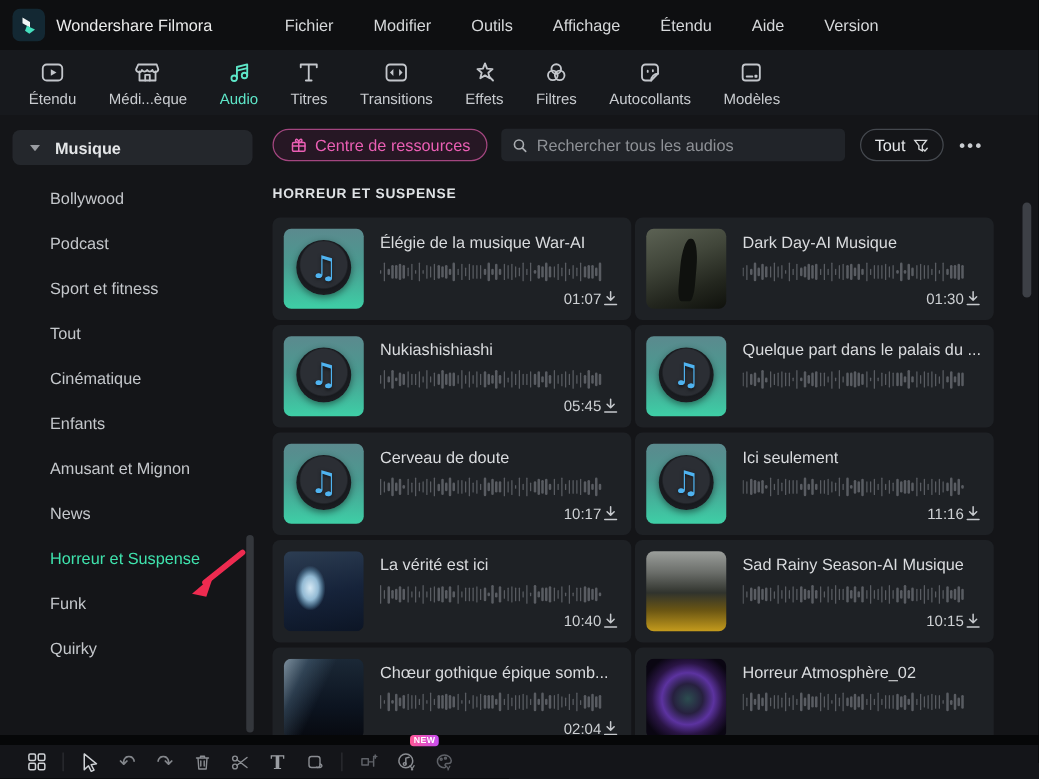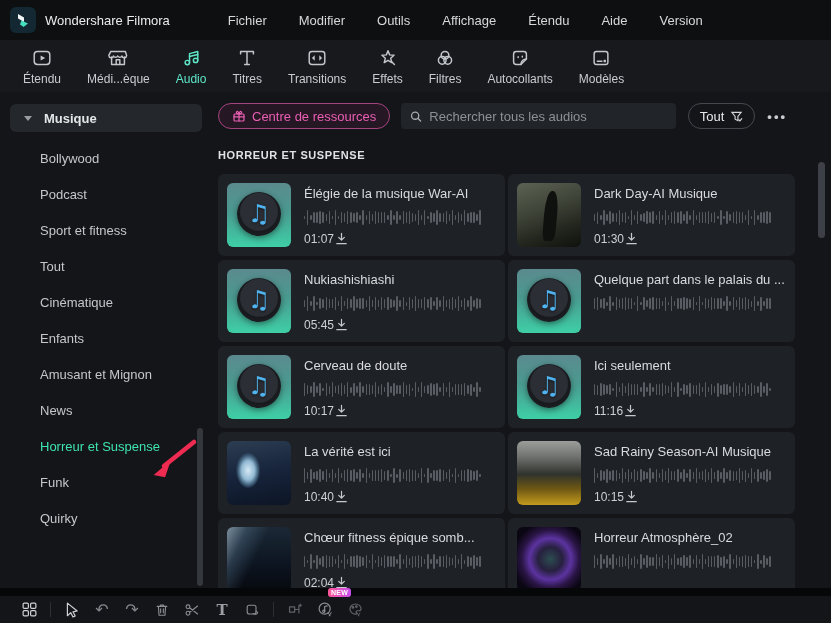--- a/index.html
+++ b/index.html
@@ -58,21 +58,21 @@
   .thumb-dark-figure{background:linear-gradient(160deg,#5c6254 0%,#41463a 38%,#23261e 72%,#0f110c 100%)}
   .thumb-dark-figure::after{content:"";position:absolute;left:27px;top:8px;width:13px;height:50px;background:#0f110e;border-radius:45% 45% 25% 25%;transform:skewX(-5deg)}
   .thumb-mirror{background:radial-gradient(ellipse 17px 25px at 33% 46%,#d6e9f5 0%,#93bad4 38%,#41617c 58%,rgba(18,30,44,0) 72%),linear-gradient(170deg,#2c3d52 0%,#16233a 52%,#0c1525 100%)}
   .thumb-mountain{background:linear-gradient(180deg,#9b9e9b 0%,#6c6f6b 26%,#30332d 52%,#6b5613 74%,#c49b1d 100%)}
   .thumb-cave{background:linear-gradient(115deg,rgba(205,228,242,.55) 0%,rgba(125,165,195,.25) 22%,rgba(20,30,45,0) 46%),linear-gradient(180deg,#1b2836 0%,#0c1420 60%,#07090f 100%)}
   .thumb-creature{background:radial-gradient(circle at 52% 50%,#2c4d50 0%,#27203f 26%,#5c33a0 45%,#2a1545 62%,#0a0612 82%),#07050c}
   .card-body{flex:1;margin-left:13px;display:flex;flex-direction:column;overflow:hidden}
   .card-title{color:#d9dbde;font-size:13px;line-height:16px;margin-top:3px;white-space:nowrap;overflow:hidden}
   .waveform{height:17px;margin-top:7px;display:flex;align-items:center}
   .waveform i{display:block;width:1.4px;margin-right:1.7px;background:#595c62;border-radius:1px}
-  .card-foot{display:flex;align-items:center;justify-content:flex-start;margin-top:5px}
+  .card-foot{display:flex;align-items:center;justify-content:flex-end;margin-top:5px}
   .duration{color:#ced1d4;font-size:12px}
   .dl{display:flex;align-items:center}
 
   .main-scroll{position:absolute;left:818px;top:70px;width:7px;height:76px;border-radius:4px;background:#3d4046}
 
   
   .gap-strip{position:absolute;left:0;top:588px;width:831px;height:8px;background:#060708}
   .toolbar{position:absolute;left:0;top:596px;width:831px;height:27px;background:#141519;display:flex;align-items:center;padding-left:14px}
   .tool{width:30px;height:24px;display:flex;align-items:center;justify-content:center;position:relative;flex:none}
   .tool svg{stroke:#8a8d92;fill:none;stroke-width:1.4;stroke-linecap:round;stroke-linejoin:round}
@@ -858,21 +858,21 @@
                     <path d="M3 13.5h10"></path>
                   </svg>
         </span>
       </div>
     </div>
   </div>
 
   <div class="card">
     <div class="thumb thumb-cave"></div>
     <div class="card-body">
-      <div class="card-title">Chœur fitness épique somb...</div>
+      <div class="card-title">Chœur gothique épique somb...</div>
       <div class="waveform">
                 <i style="height: 11.3px;"></i>
                 <i style="height: 3.5px;"></i>
                 <i style="height: 15px;"></i>
                 <i style="height: 3.9px;"></i>
                 <i style="height: 14px;"></i>
                 <i style="height: 6.5px;"></i>
                 <i style="height: 10.4px;"></i>
                 <i style="height: 12.5px;"></i>
                 <i style="height: 11.7px;"></i>

